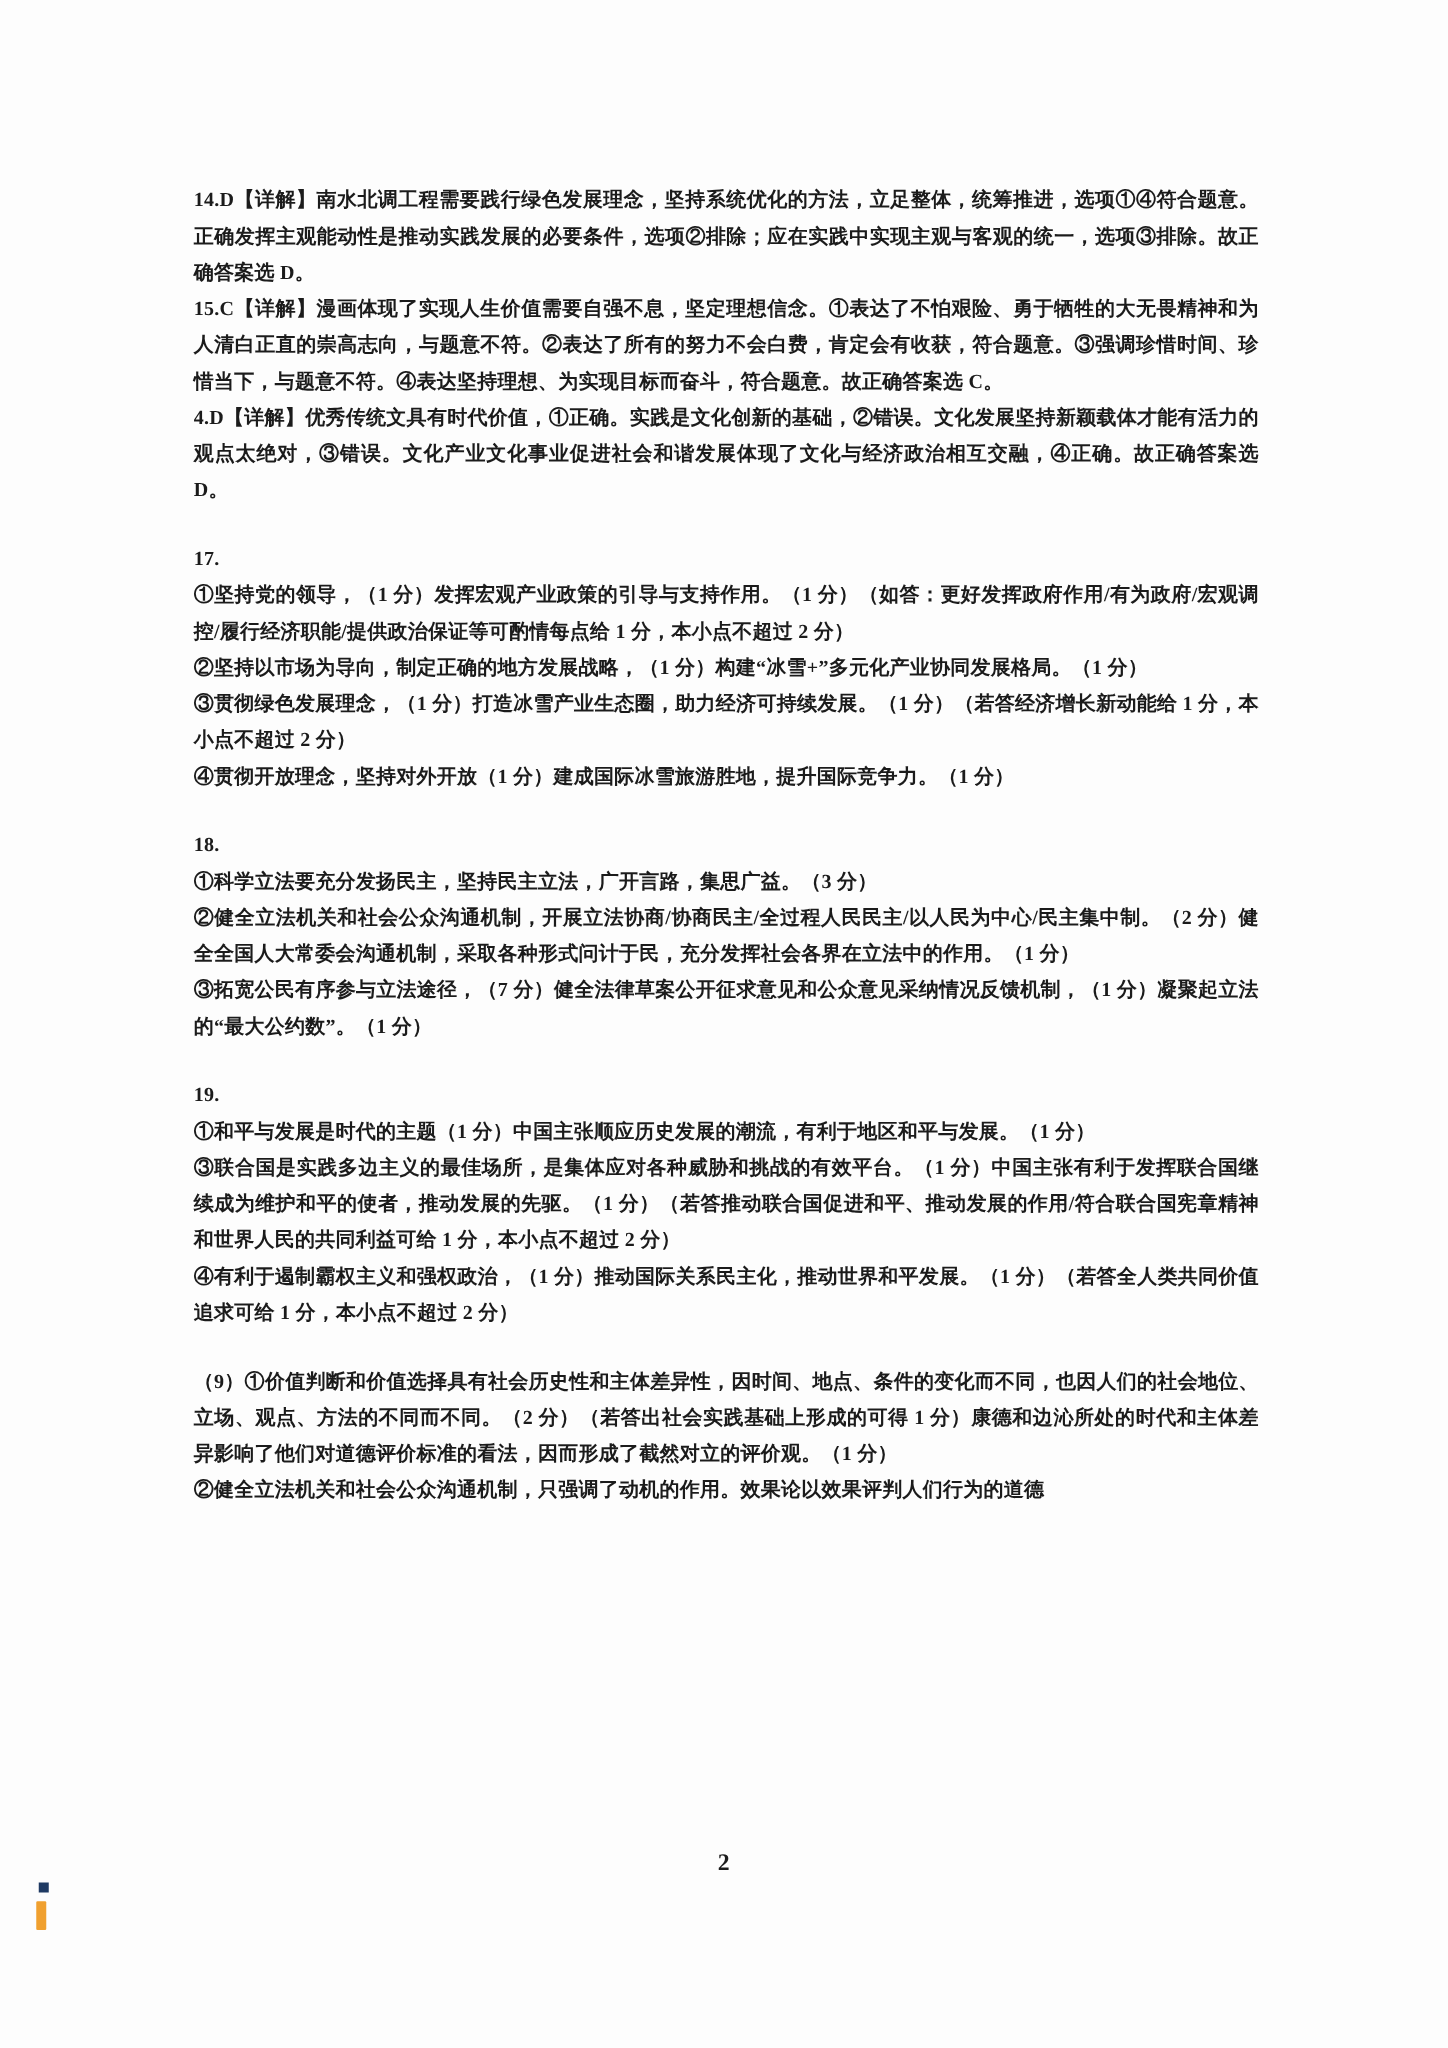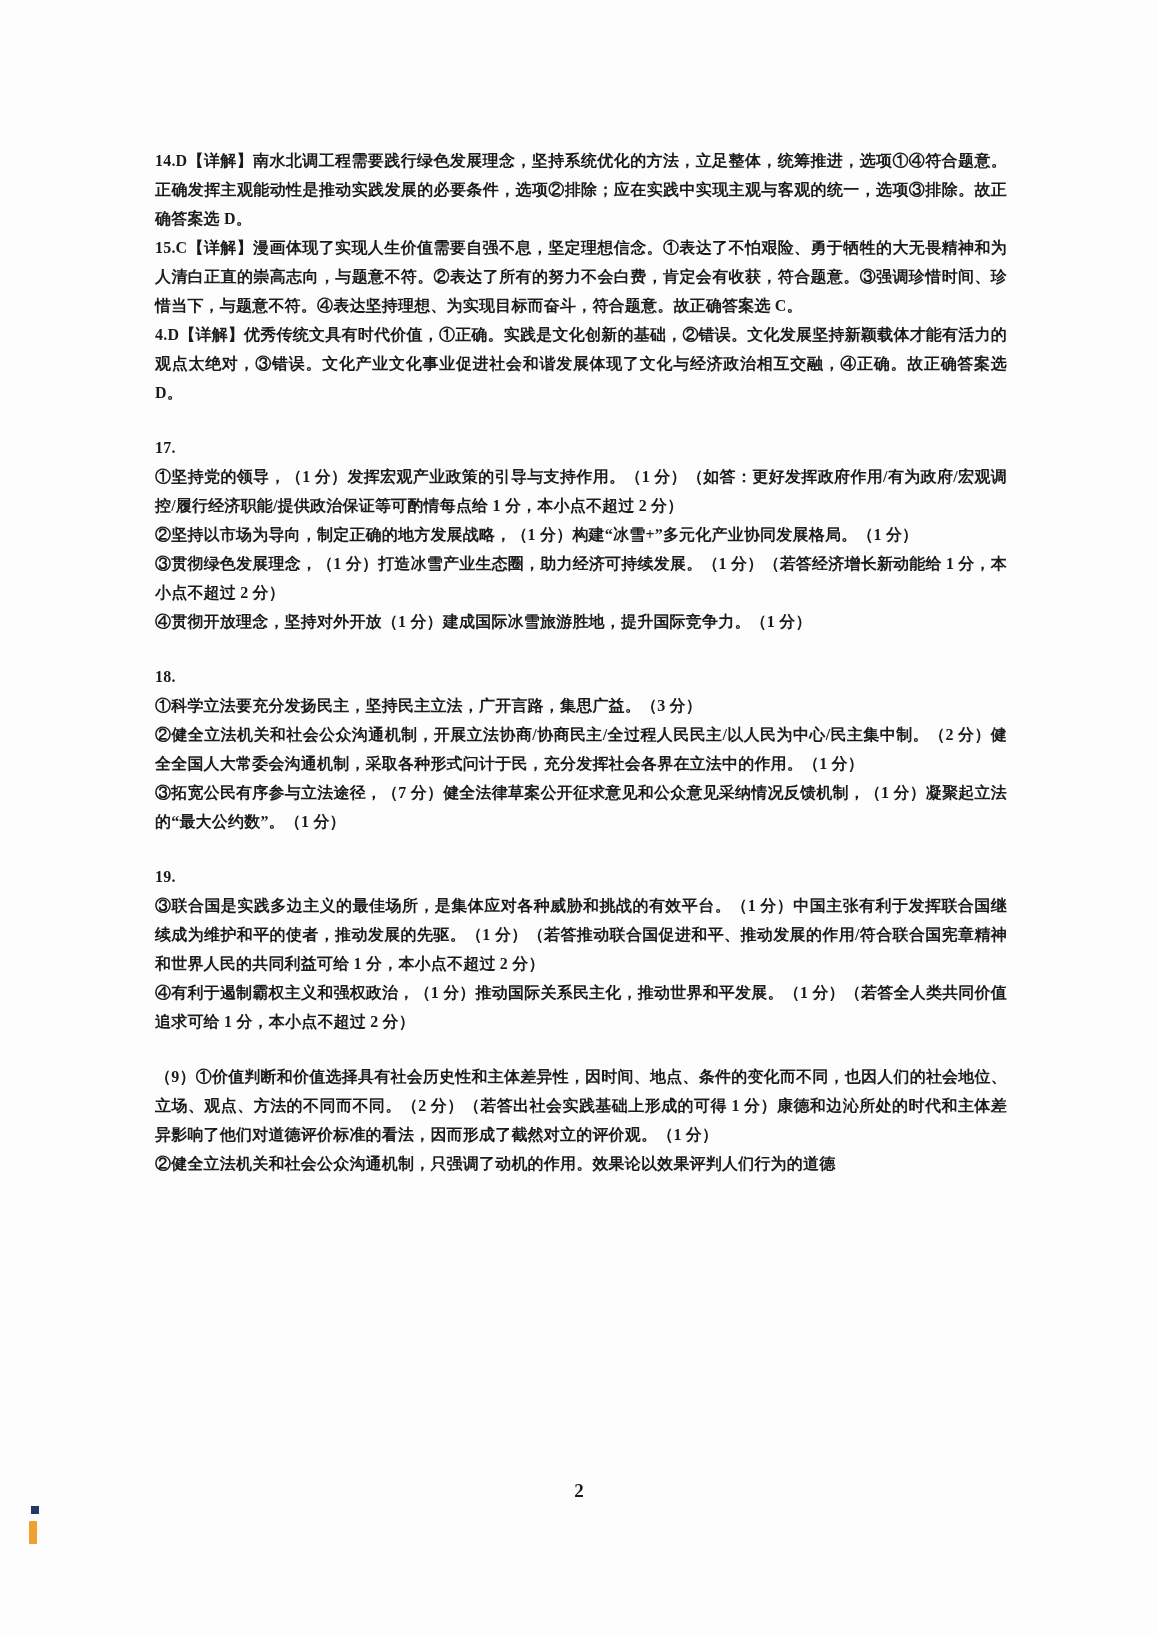--- a/index.html
+++ b/index.html
@@ -87,20 +87,21 @@
 
     <div class="section">
       <p class="sec-num para">18.</p>
       <p class="para">①科学立法要充分发扬民主，坚持民主立法，广开言路，集思广益。（3 分）</p>
       <p class="para">②健全立法机关和社会公众沟通机制，开展立法协商/协商民主/全过程人民民主/以人民为中心/民主集中制。（2 分）健全全国人大常委会沟通机制，采取各种形式问计于民，充分发挥社会各界在立法中的作用。（1 分）</p>
       <p class="para">③拓宽公民有序参与立法途径，（7 分）健全法律草案公开征求意见和公众意见采纳情况反馈机制，（1 分）凝聚起立法的“最大公约数”。（1 分）</p>
     </div>
 
     <div class="section">
       <p class="sec-num para">19.</p>
+      <p class="para">①和平与发展是时代的主题（1 分）中国主张顺应历史发展的潮流，有利于地区和平与发展。（1 分）</p>
       <p class="para">③联合国是实践多边主义的最佳场所，是集体应对各种威胁和挑战的有效平台。（1 分）中国主张有利于发挥联合国继续成为维护和平的使者，推动发展的先驱。（1 分）（若答推动联合国促进和平、推动发展的作用/符合联合国宪章精神和世界人民的共同利益可给 1 分，本小点不超过 2 分）</p>
       <p class="para">④有利于遏制霸权主义和强权政治，（1 分）推动国际关系民主化，推动世界和平发展。（1 分）（若答全人类共同价值追求可给 1 分，本小点不超过 2 分）</p>
     </div>
 
     <div class="section">
       <p class="para">（9）①价值判断和价值选择具有社会历史性和主体差异性，因时间、地点、条件的变化而不同，也因人们的社会地位、立场、观点、方法的不同而不同。（2 分）（若答出社会实践基础上形成的可得 1 分）康德和边沁所处的时代和主体差异影响了他们对道德评价标准的看法，因而形成了截然对立的评价观。（1 分）</p>
       <p class="para">②健全立法机关和社会公众沟通机制，只强调了动机的作用。效果论以效果评判人们行为的道德</p>
     </div>
 
   </div>

